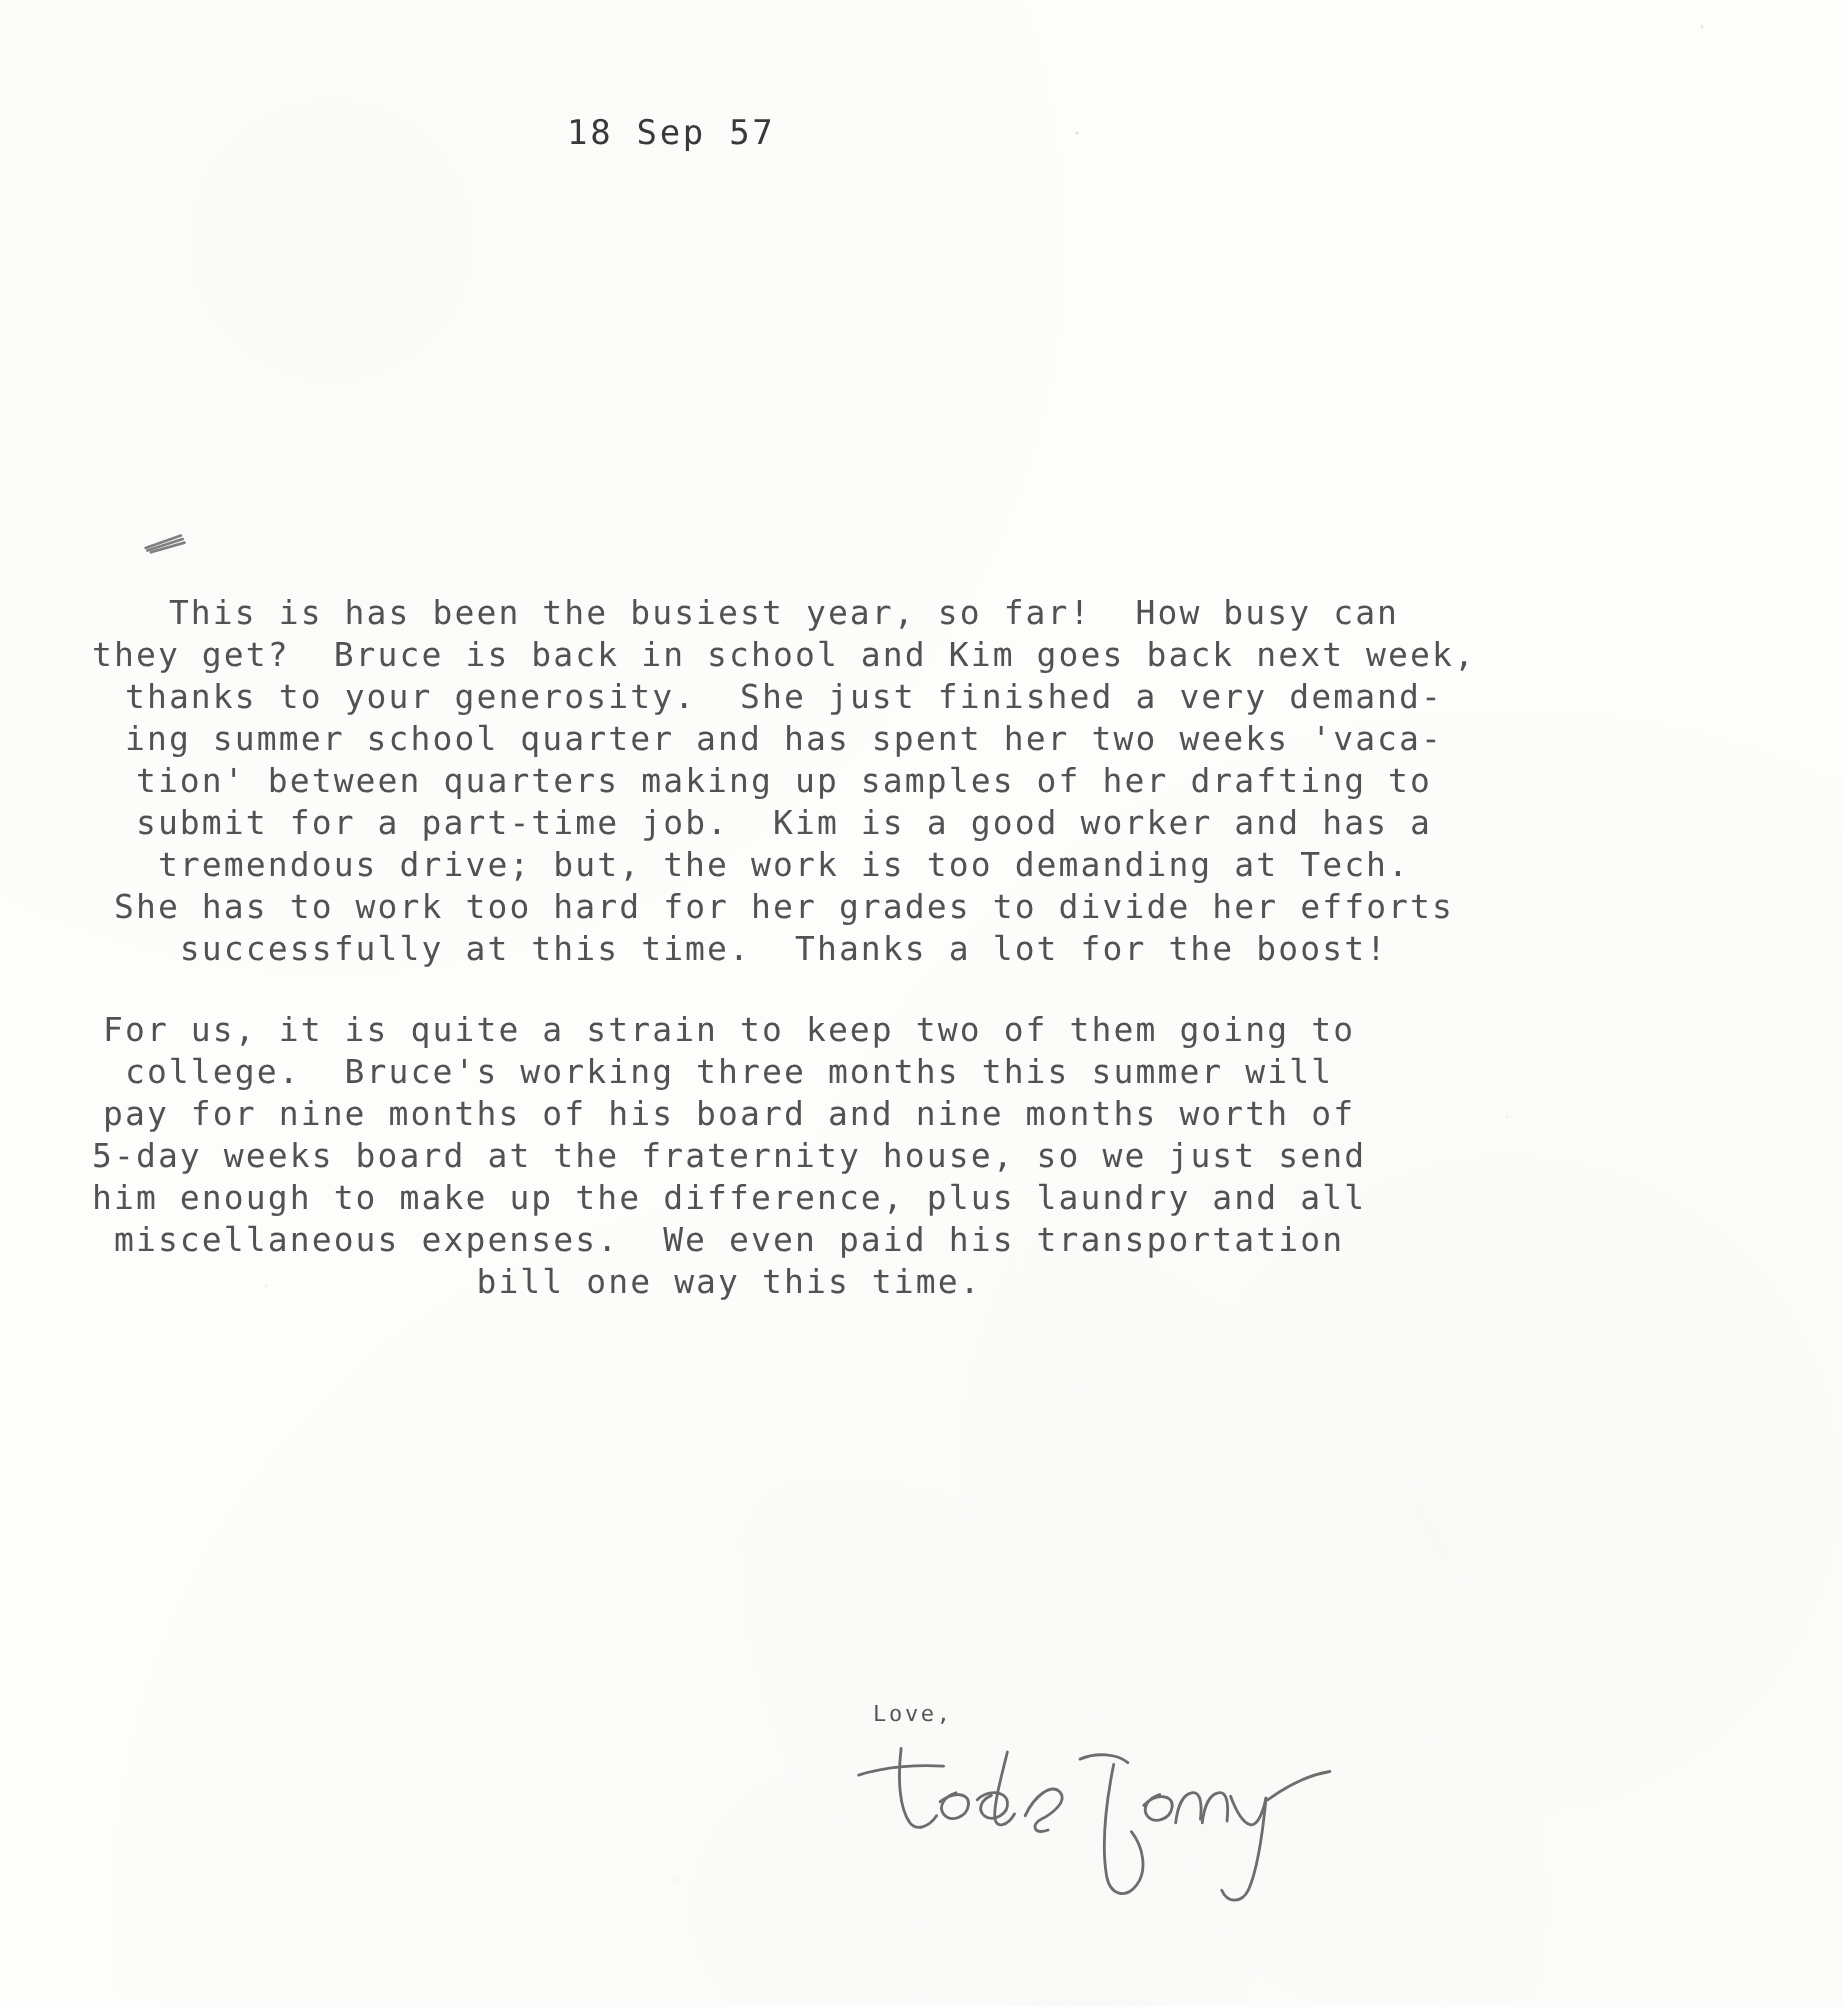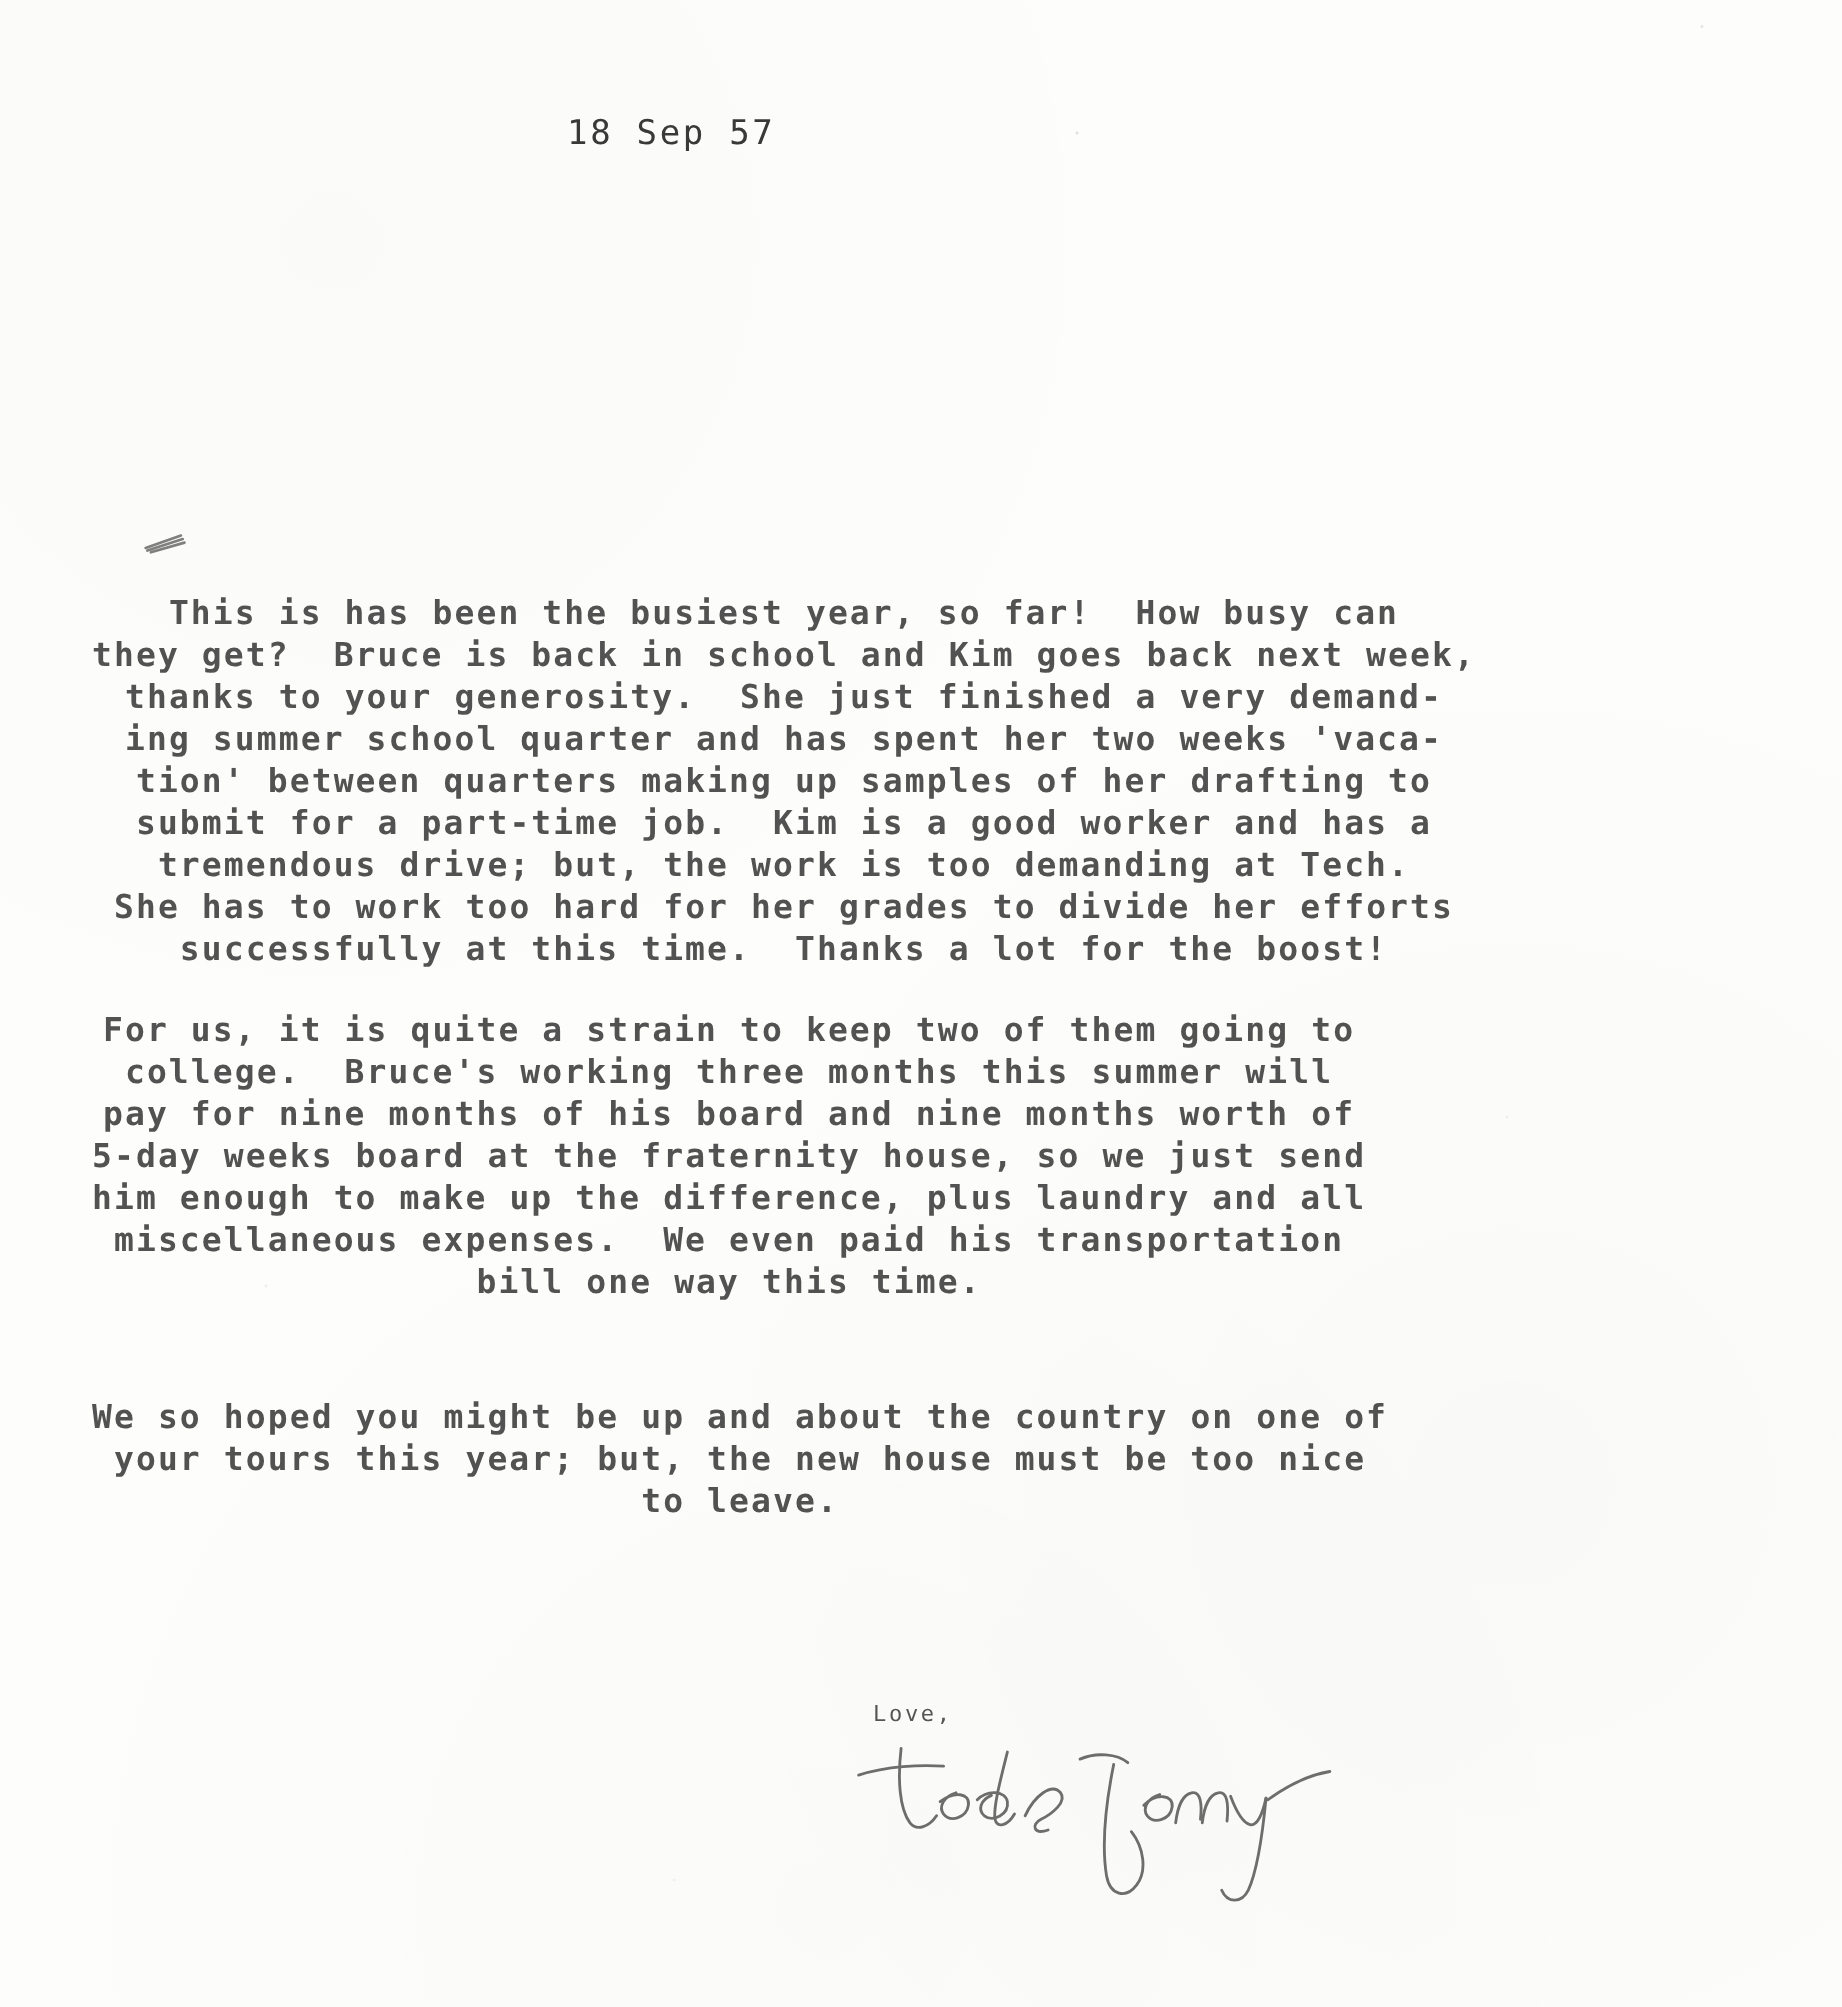--- a/index.html
+++ b/index.html
@@ -68,21 +68,20 @@
   }
 
   .para {
     position: absolute;
     left: 92px;
     font-size: 33px;
     line-height: 42px;
     color: #3b3b3b;
     opacity: 0.88;
     letter-spacing: 2.1px;
-    font-weight: bold;
   }
   #para1 { top: 592px; }
   #para2 { top: 1009px; }
   #para3 { top: 1396px; }
 
   #closing {
     position: absolute;
     left: 873px;
     top: 1694px;
     font-size: 22px;
@@ -136,23 +135,20 @@
 tremendous drive; but, the work is too demanding at Tech.
 She has to work too hard for her grades to divide her efforts
 successfully at this time.  Thanks a lot for the boost!</div>
   <div id="para2" class="para tw">For us, it is quite a strain to keep two of them going to
 college.  Bruce's working three months this summer will
 pay for nine months of his board and nine months worth of
 5-day weeks board at the fraternity house, so we just send
 him enough to make up the difference, plus laundry and all
 miscellaneous expenses.  We even paid his transportation
 bill one way this time.</div>
-  <div id="para3" class="para tw">We so hoped you might be up and about the country on one of
-your tours this year; but, the new house must be too nice
-to leave.</div>
 
   <div id="closing" class="tw">Love,</div>
 
   <div id="signature" title="Ted &amp; Jenny">
     <svg width="497" height="248" viewBox="0 0 560 280" xmlns="http://www.w3.org/2000/svg">
       <g stroke="#555" fill="none" stroke-width="3.2" stroke-linecap="round" stroke-linejoin="round" opacity="0.85">
 
         <path d="M8 122 C40 112, 78 110, 104 112"></path>
         <path d="M56 92 C52 126, 54 160, 66 176 C74 186, 88 180, 96 168"></path>
 

